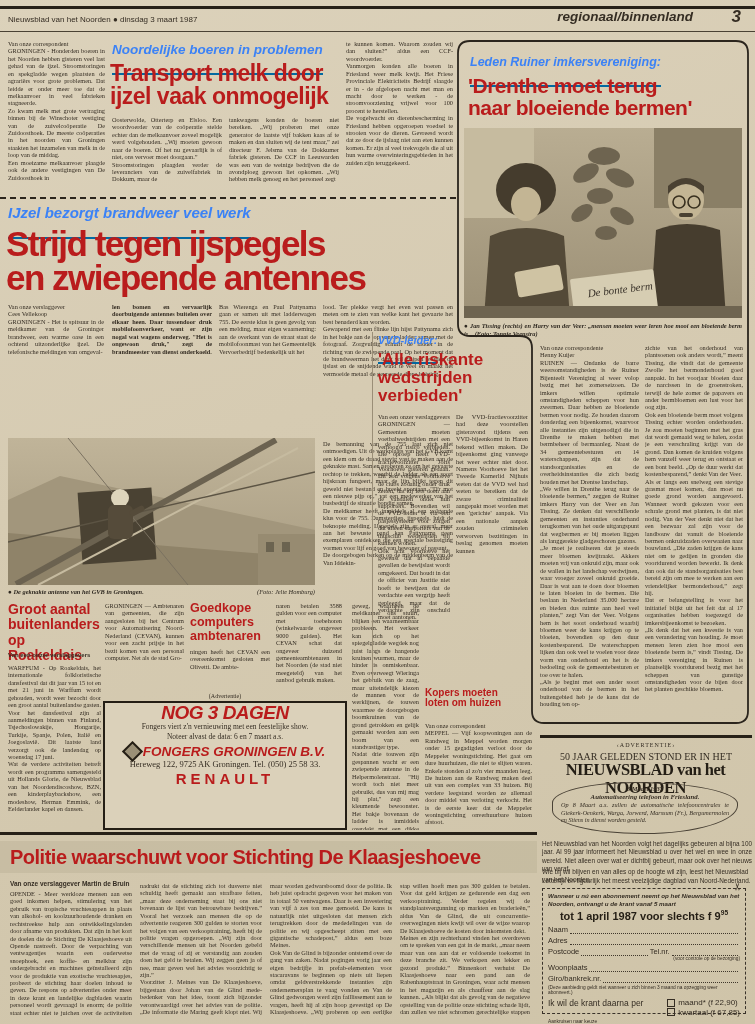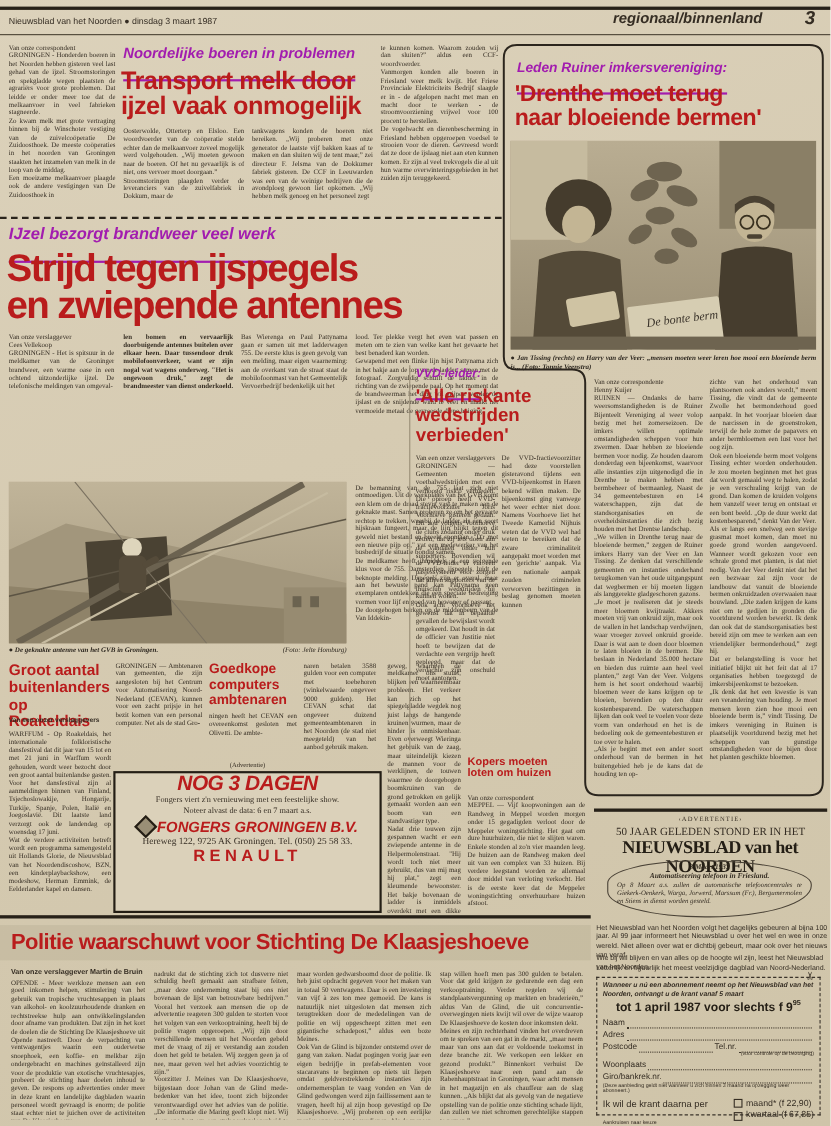--- a/index.html
+++ b/index.html
@@ -5,29 +5,29 @@
   html,body{margin:0;padding:0}
   body{width:755px;height:1024px;position:relative;overflow:hidden;
        background:linear-gradient(160deg,#dcd2bb 0%,#d6cbb2 40%,#cfc4a9 100%);
        font-family:"Liberation Serif",serif;color:#352d23}
   .abs{position:absolute}
   .body{font:6.3px/1.18 "Liberation Serif",serif;text-align:justify;color:#352d23;
         white-space:pre-line;overflow:hidden}
   .bold{font-weight:bold}
   .sans{font-family:"Liberation Sans",sans-serif}
   .hl{font-family:"Liberation Sans",sans-serif;font-weight:bold;color:#b91c1c;white-space:pre-line}
-  .kick{font-family:"Liberation Sans",sans-serif;font-weight:bold;font-style:italic;color:#a21caf;
-        display:inline-block;border-bottom:2px solid #a21caf;padding-bottom:16px;white-space:nowrap}
+  .kick{font-family:"Liberation Sans",sans-serif;font-weight:bold;font-style:italic;color:#3b82f6;
+        display:inline-block;border-bottom:2px solid #0369a1;padding-bottom:16px;white-space:nowrap}
   .cap{font:italic bold 6.4px/1.25 "Liberation Serif",serif;color:#2e2820}
   .rule{background:#272118}
   .vrule{position:absolute;width:1px;background:#9a8e77}
   .dashed{border-top:2px dashed #2b251d}
   .photo{position:absolute;overflow:hidden;background:#b3a78d}
   .dots{flex:1;border-bottom:1px dotted #40382c;margin:0 2px;min-width:8px;height:8px}
-  .frow{display:flex;align-items:flex-end;font:7.5px/1.5 "Liberation Sans",sans-serif;color:#352d23}
+  .frow{display:flex;align-items:center;font:7.5px/1.5 "Liberation Sans",sans-serif;color:#352d23}
   .cb{display:inline-block;width:6px;height:6px;border:1px solid #352d23;margin-right:3px;flex:none}
   sup{font-size:60%}
 </style>
 </head>
 <body>
 
 <div class="abs rule" style="left:0;top:6px;width:755px;height:3px"></div>
 <div class="abs sans" style="left:8px;top:15px;font-size:8px;font-weight:normal">Nieuwsblad van het Noorden ● dinsdag 3 maart 1987</div>
 <div class="abs sans" style="right:62px;top:9px;font-size:13.5px;font-weight:bold;font-style:italic">regionaal/binnenland</div>
 <div class="abs sans" style="right:14px;top:7px;font-size:17px;font-weight:bold;font-style:italic">3</div>
@@ -239,21 +239,21 @@
       <span class="dots"></span>
     </div>
   <div style="font:4.8px/1.2 'Liberation Sans',sans-serif">(Deze aanbieding geldt niet wanneer u zich binnen 3 maand na opzegging weer abonneert.)</div>
   <div style="display:flex;justify-content:space-between;align-items:flex-start;margin-top:2px">
     <span style="font:8.5px/1.2 'Liberation Sans',sans-serif">Ik wil de krant daarna per</span>
     <span>
       <span style="display:flex;align-items:center;font:8px/1.3 'Liberation Sans',sans-serif">
           <span class="cb"></span>
           <span>maand* (f 22,90)</span>
         </span>
-      <span style="display:flex;align-items:flex-end;font:8px/1.3 'Liberation Sans',sans-serif">
+      <span style="display:flex;align-items:flex-start;font:8px/1.3 'Liberation Sans',sans-serif">
           <span class="cb"></span>
           <span>kwartaal (f 67,85)</span>
         </span>
     </span>
   </div>
   <div style="font:4.8px/1.25 'Liberation Sans',sans-serif">Aankruisen naar keuze</div>
 
 </div>
 
 <div class="abs rule" style="left:0;top:832px;width:537px;height:3px"></div>

